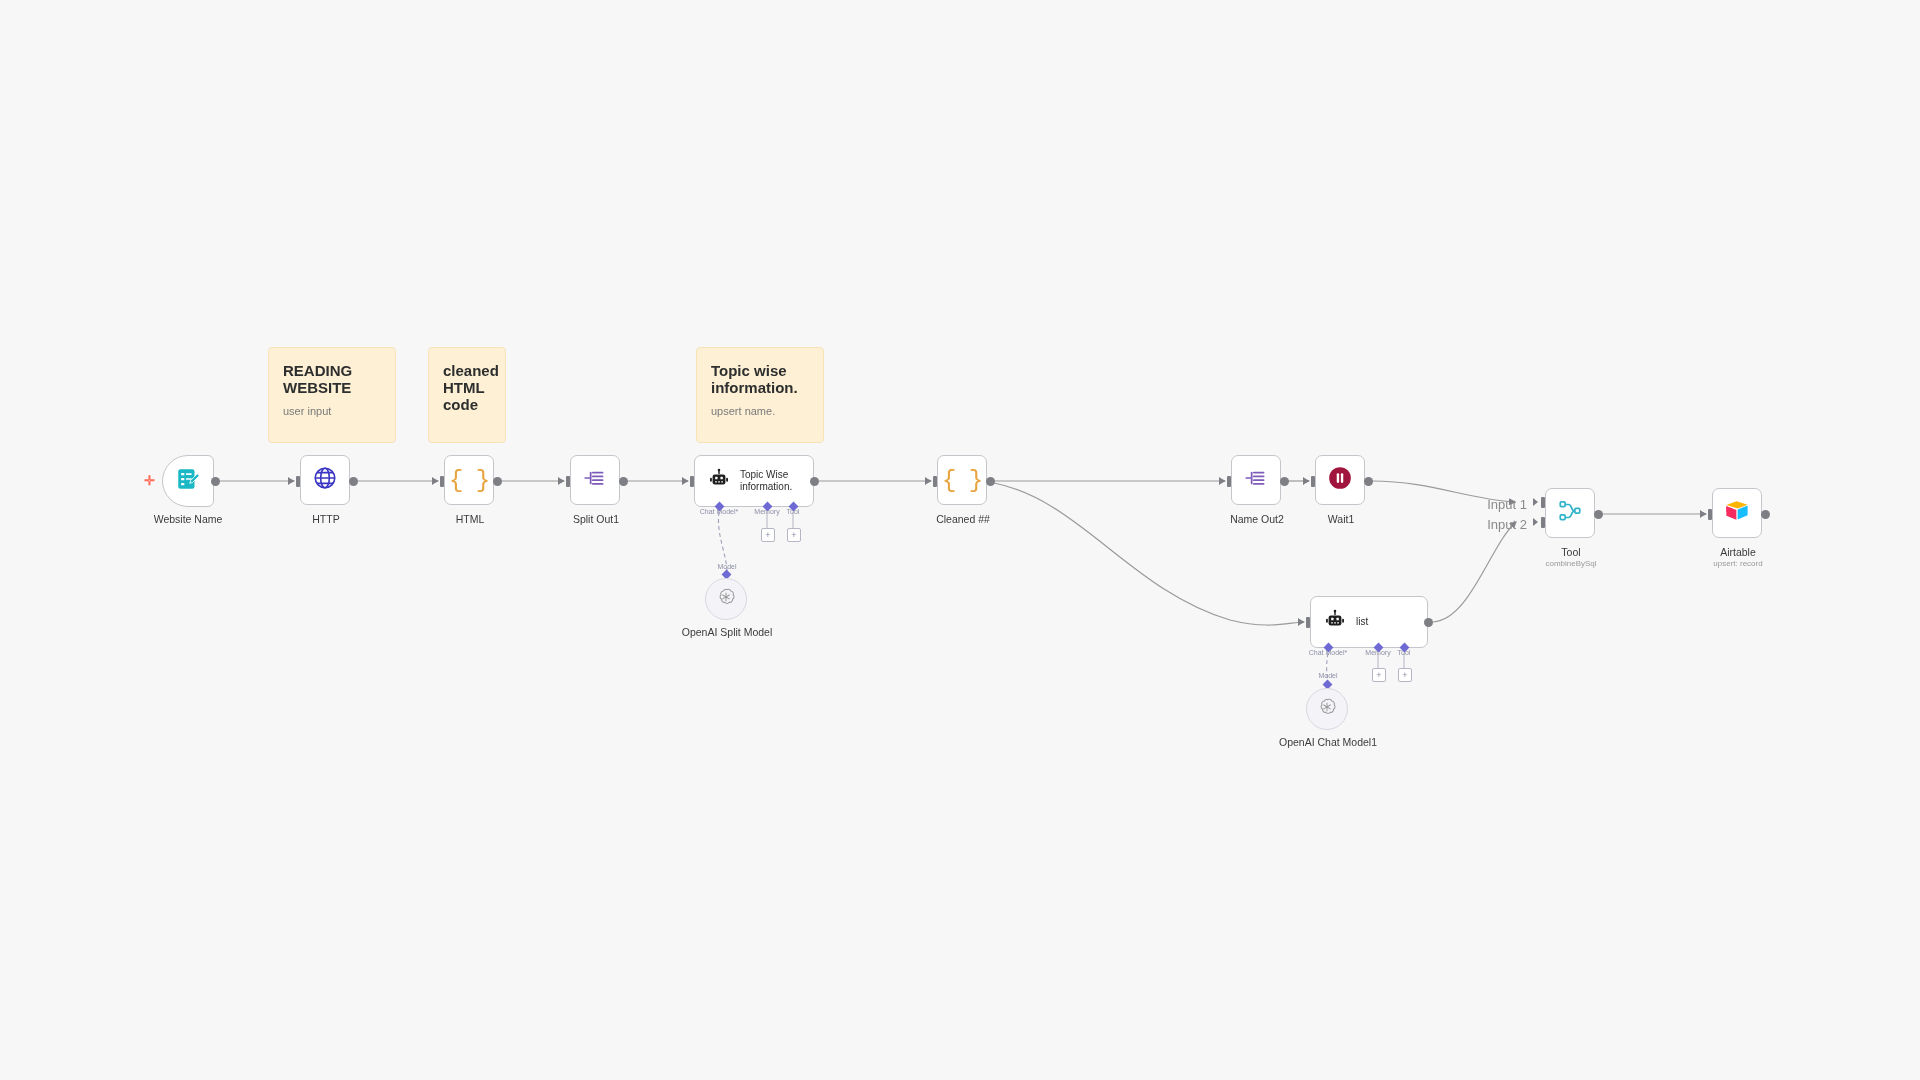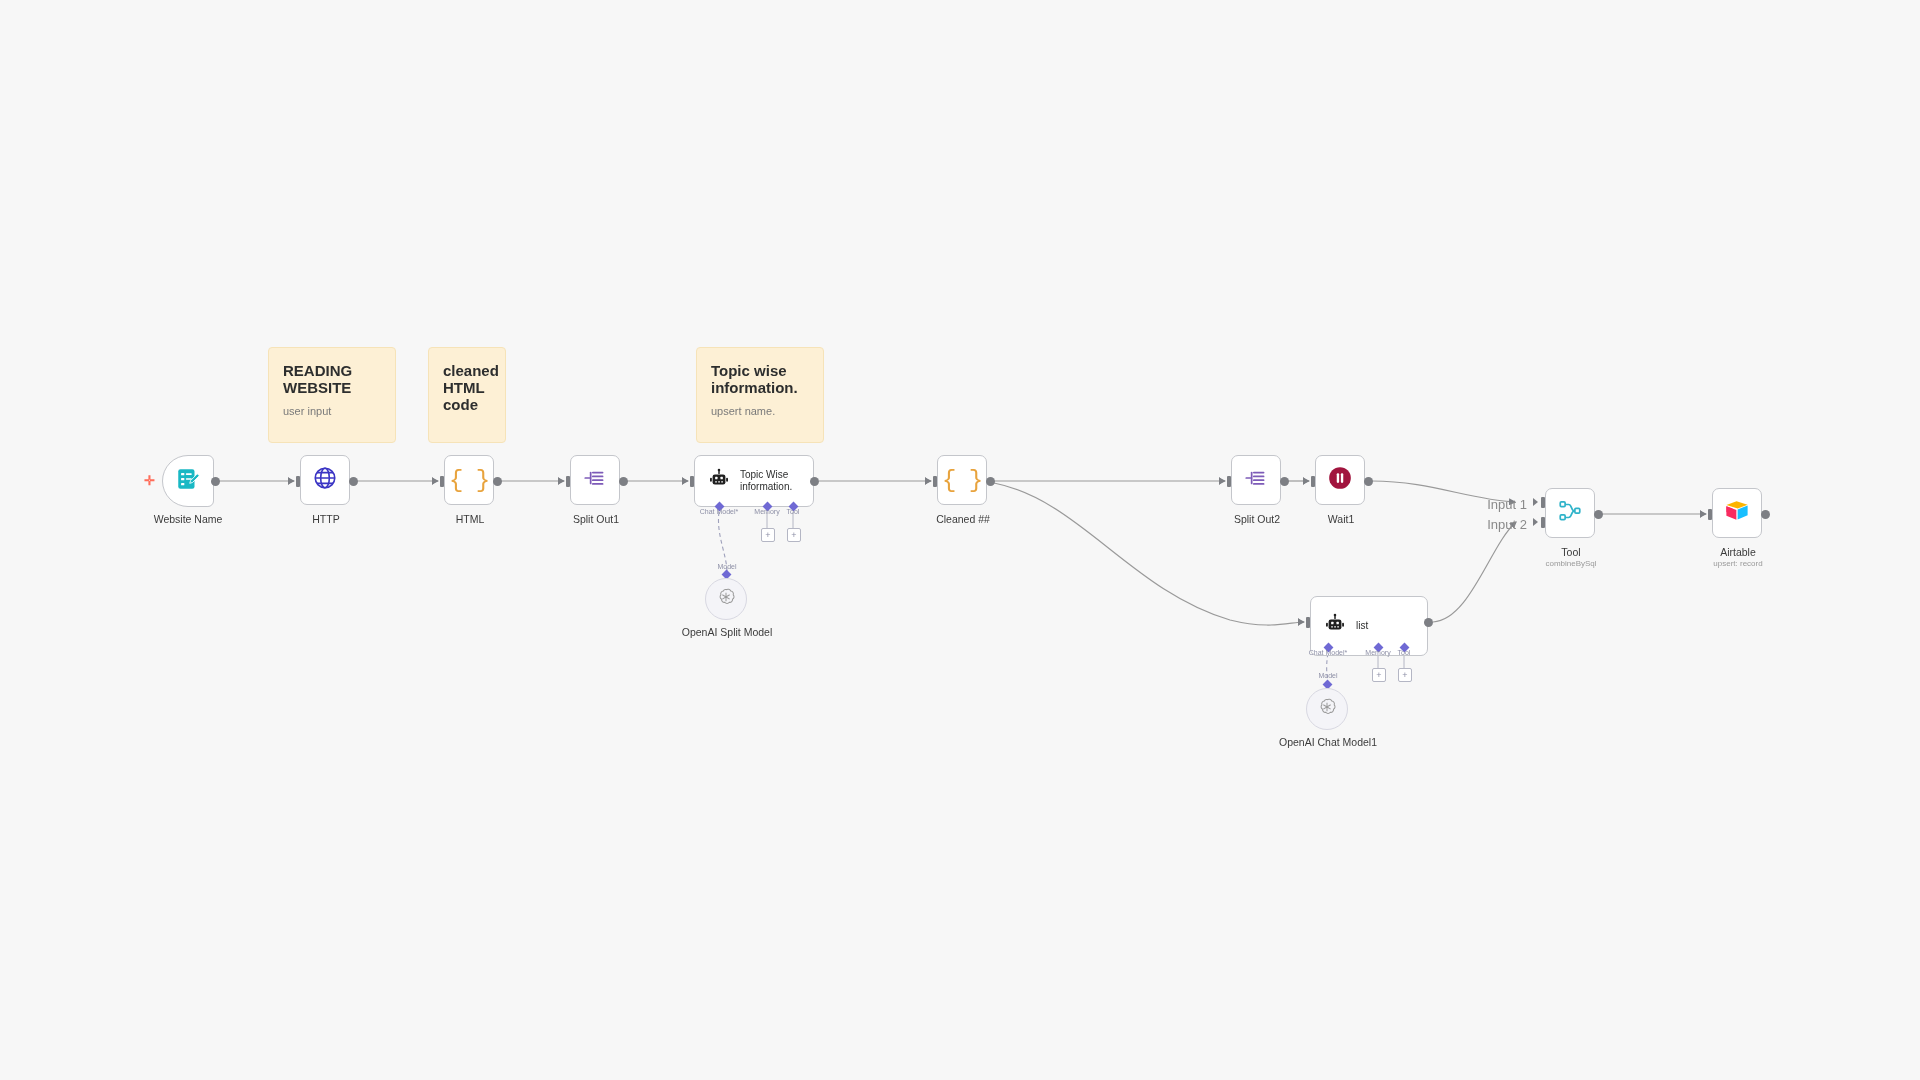--- a/index.html
+++ b/index.html
@@ -347,39 +347,39 @@
   <div class="node square" style="left:1231px; top:455px;">
     <span>
       <svg width="26" height="26" viewBox="0 0 24 24" stroke="#7d5bb8" stroke-width="1.6" fill="none" stroke-linecap="round">
         <path d="M3 12h4"></path>
         <path d="M8 7v10"></path>
         <path d="M10 7h9M10 10.5h9M10 14h9M10 17.5h9"></path>
       </svg>
     </span>
   </div>
   <div class="port-out" style="left:1280px; top:477px;"></div>
-  <div class="node-caption" style="left:1257px; top:513px;">Split Out2</div>
+  <div class="node-caption" style="left:1257px; top:513px;">Name Out2</div>
 
   <div class="arrow-in" style="left:1303px; top:477px;"></div>
   <div class="port-in" style="left:1311px; top:476px;"></div>
   <div class="node square" style="left:1315px; top:455px;">
     <span>
       <svg width="26" height="26" viewBox="0 0 24 24">
         <circle cx="12" cy="12" r="10" fill="#a1143e"></circle>
         <rect x="9" y="7.5" width="2.2" height="9" rx="1" fill="#ffffff"></rect>
         <rect x="12.8" y="7.5" width="2.2" height="9" rx="1" fill="#ffffff"></rect>
       </svg>
     </span>
   </div>
   <div class="port-out" style="left:1364px; top:477px;"></div>
   <div class="node-caption" style="left:1341px; top:513px;">Wait1</div>
 
   <div class="arrow-in" style="left:1298px; top:618px;"></div>
   <div class="port-in" style="left:1306px; top:617px;"></div>
-  <div class="node agent" style="left:1310px; top:596px; width:118px; height:60px;">
+  <div class="node agent" style="left:1310px; top:596px; width:118px; height:52px;">
     <span>
       <svg width="22" height="22" viewBox="0 0 24 24" fill="#1f1f1f">
         <rect x="5" y="7" width="14" height="11" rx="2.5"></rect>
         <rect x="11.2" y="2.5" width="1.6" height="4"></rect>
         <circle cx="12" cy="2.2" r="1.4"></circle>
         <rect x="2.2" y="10.5" width="2" height="4.5" rx="1"></rect>
         <rect x="19.8" y="10.5" width="2" height="4.5" rx="1"></rect>
         <rect x="7.8" y="9.6" width="2.6" height="2.8" rx="0.6" fill="#ffffff"></rect>
         <rect x="13.6" y="9.6" width="2.6" height="2.8" rx="0.6" fill="#ffffff"></rect>
         <rect x="8" y="14.3" width="1.5" height="1.6" fill="#ffffff"></rect>

